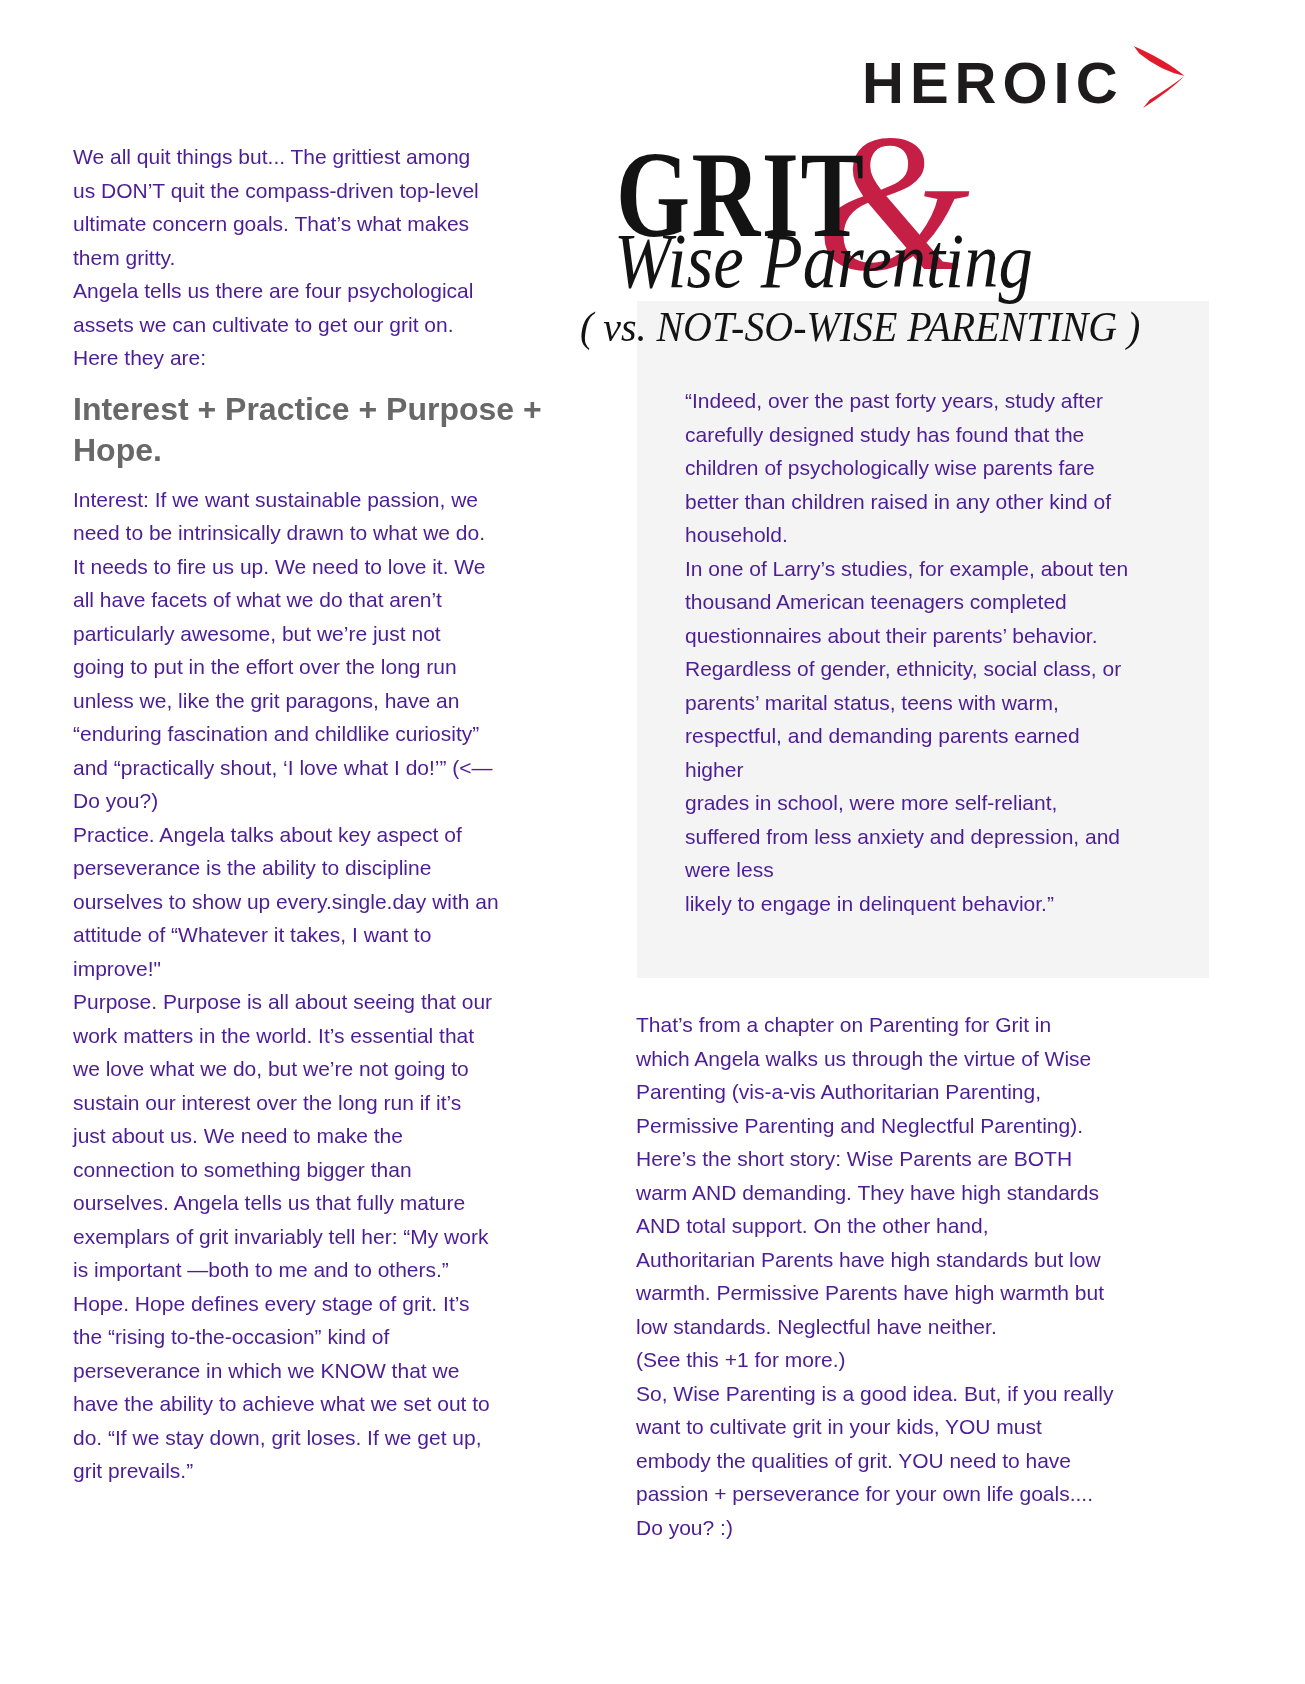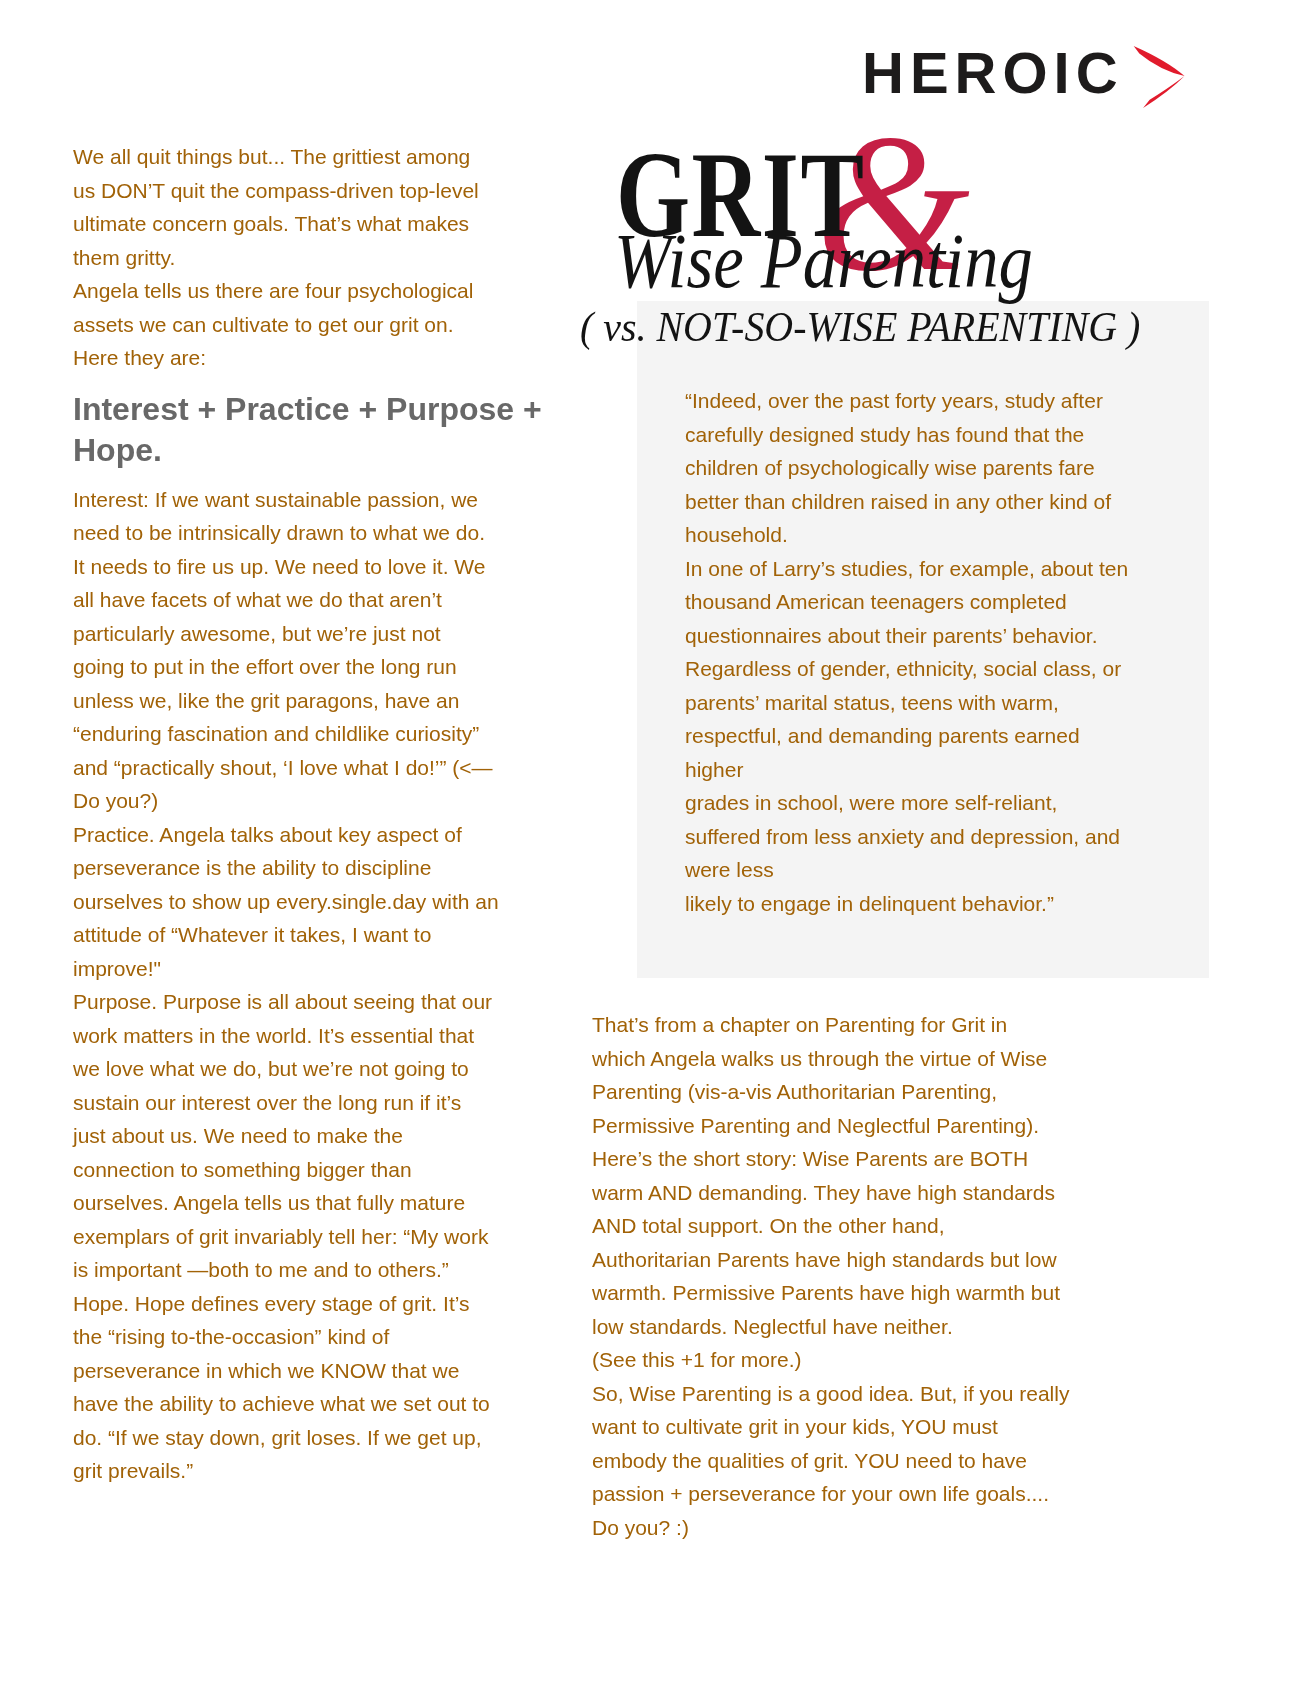--- a/index.html
+++ b/index.html
@@ -10,21 +10,21 @@
     background:#ffffff;
     overflow:hidden;
     font-family:"Liberation Sans", sans-serif;
   }
   
   .logo{
     position:absolute;
     top:44px;
     left:862px;
     display:flex;
-    align-items:flex-start;
+    align-items:flex-end;
   }
   .logo-text{
     font-family:"Liberation Sans", sans-serif;
     font-weight:bold;
     font-size:58px;
     letter-spacing:6px;
     color:#1d1b1b;
     line-height:1;
   }
   .logo-icon{
@@ -36,21 +36,21 @@
   
   .left-col{
     position:absolute;
     left:73px;
     top:140px;
     width:500px;
   }
   .body-text{
     font-size:21px;
     line-height:33.5px;
-    color:#a16207;
+    color:#4c1d95;
     white-space:pre-line;
     margin:0;
   }
   .col-heading{
     font-size:32px;
     font-weight:bold;
     color:#686868;
     margin:14px 0 11px 0;
     line-height:1.3;
   }
@@ -125,21 +125,21 @@
   }
   .quote-text{
     position:absolute;
     left:48px;
     top:83px;
     width:506px;
   }
   
   .right-body{
     position:absolute;
-    left:592px;
+    left:636px;
     top:1008px;
     width:560px;
   }
 </style>
 </head>
 <body>
 
 <div class="page">
 
   <header class="logo">

